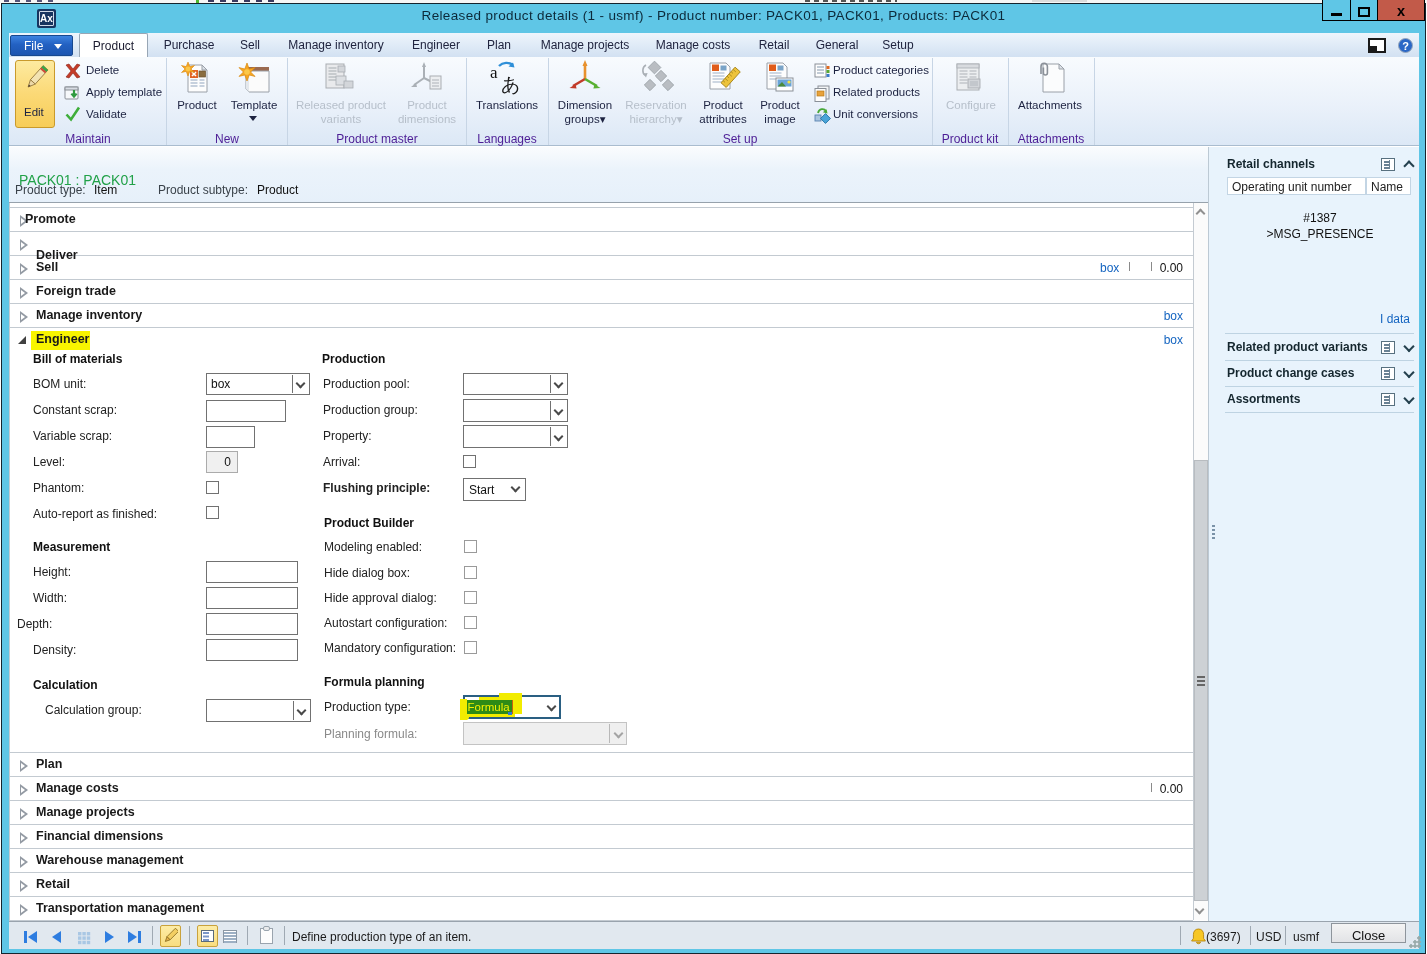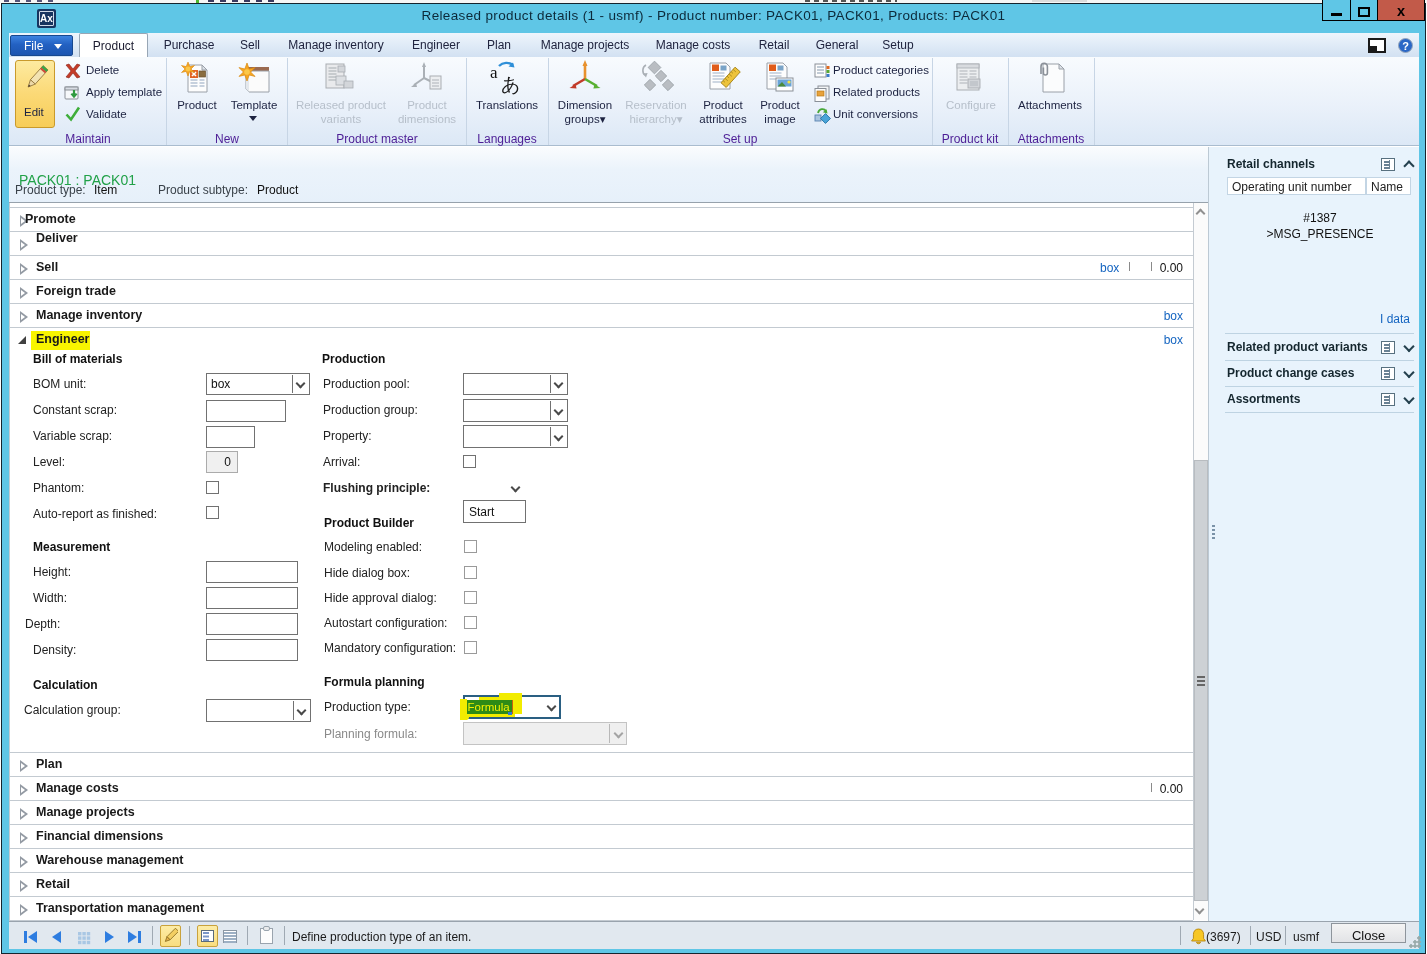--- a/index.html
+++ b/index.html
@@ -374,21 +374,21 @@
   <div class="row-line" style="top:776px;"></div>
   <div class="row-line" style="top:800px;"></div>
   <div class="row-line" style="top:824px;"></div>
   <div class="row-line" style="top:848px;"></div>
   <div class="row-line" style="top:872px;"></div>
   <div class="row-line" style="top:896px;"></div>
   <div class="row-line" style="top:920px;"></div>
   <div class="tri" style="left:20px;top:215px;"></div>
   <div class="sectxt" style="left:25px;top:212px;">Promote</div>
   <div class="tri" style="left:20px;top:239px;"></div>
-  <div class="sectxt" style="left:36px;top:231px;">Deliver</div>
+  <div class="sectxt" style="left:36px;top:248px;">Deliver</div>
   <div class="tri" style="left:20px;top:263px;"></div>
   <div class="sectxt" style="left:36px;top:260px;">Sell</div>
   <div class="abs blue" style="left:1100px;top:261px;font-size:12px;">box</div>
   <div class="abs" style="left:1129px;top:262px;width:1px;height:9px;background:#8a8a8a;"></div>
   <div class="abs" style="left:1151px;top:262px;width:1px;height:9px;background:#8a8a8a;"></div>
   <div class="abs" style="left:1135px;top:261px;width:48px;font-size:12px;color:#111;text-align:right;">0.00</div>
   <div class="tri" style="left:20px;top:287px;"></div>
   <div class="sectxt" style="left:36px;top:284px;">Foreign trade</div>
   <div class="tri" style="left:20px;top:311px;"></div>
   <div class="sectxt" style="left:36px;top:308px;">Manage inventory</div>
@@ -428,47 +428,47 @@
   <div class="inp" style="left:206px;top:451px;width:32px;height:22px;background:#f0f0f0;border-color:#ababab;font-size:12px;color:#111;text-align:right;padding:3px 6px 0 0;">0</div>
   <div class="lbl" style="left:33px;top:481px;">Phantom:</div>
   <div class="cb" style="left:206px;top:481px;"></div>
   <div class="lbl" style="left:33px;top:507px;">Auto-report as finished:</div>
   <div class="cb" style="left:206px;top:506px;"></div>
   <div class="lbl bold" style="left:33px;top:540px;">Measurement</div>
   <div class="lbl" style="left:33px;top:565px;">Height:</div>
   <div class="inp" style="left:206px;top:561px;width:92px;height:22px;"></div>
   <div class="lbl" style="left:33px;top:591px;">Width:</div>
   <div class="inp" style="left:206px;top:587px;width:92px;height:22px;"></div>
-  <div class="lbl" style="left:25px;top:617px;">Depth:</div>
+  <div class="lbl" style="left:17px;top:617px;">Depth:</div>
   <div class="inp" style="left:206px;top:613px;width:92px;height:22px;"></div>
   <div class="lbl" style="left:33px;top:643px;">Density:</div>
   <div class="inp" style="left:206px;top:639px;width:92px;height:22px;"></div>
   <div class="lbl bold" style="left:33px;top:678px;">Calculation</div>
-  <div class="lbl" style="left:24px;top:703px;">Calculation group:</div>
+  <div class="lbl" style="left:45px;top:703px;">Calculation group:</div>
   <div class="inp" style="left:206px;top:699px;width:105px;height:23px;"></div>
   <div class="cdiv" style="left:293px;top:701px;height:19px;"></div>
   <div class="chev" style="left:298px;top:709px;"></div>
 
   <div class="lbl bold" style="left:322px;top:352px;">Production</div>
   <div class="lbl" style="left:323px;top:377px;">Production pool:</div>
   <div class="inp" style="left:463px;top:373px;width:105px;height:22px;"></div>
   <div class="cdiv" style="left:550px;top:375px;height:18px;"></div>
   <div class="chev" style="left:555px;top:382px;"></div>
   <div class="lbl" style="left:323px;top:403px;">Production group:</div>
   <div class="inp" style="left:463px;top:399px;width:105px;height:23px;"></div>
   <div class="cdiv" style="left:550px;top:401px;height:19px;"></div>
   <div class="chev" style="left:555px;top:409px;"></div>
   <div class="lbl" style="left:323px;top:429px;">Property:</div>
   <div class="inp" style="left:463px;top:425px;width:105px;height:23px;"></div>
   <div class="cdiv" style="left:550px;top:427px;height:19px;"></div>
   <div class="chev" style="left:555px;top:435px;"></div>
   <div class="lbl" style="left:323px;top:455px;">Arrival:</div>
   <div class="cb" style="left:463px;top:455px;"></div>
   <div class="lbl" style="left:323px;top:481px;font-weight:bold;">Flushing principle:</div>
-  <div class="inp" style="left:463px;top:500px;width:63px;height:23px;font-size:12px;color:#111;padding:4px 0 0 5px;">Start</div>
+  <div class="inp" style="left:463px;top:478px;width:63px;height:23px;font-size:12px;color:#111;padding:4px 0 0 5px;">Start</div>
   <div class="chev" style="left:512px;top:486px;"></div>
   <div class="lbl bold" style="left:324px;top:516px;">Product Builder</div>
   <div class="lbl" style="left:324px;top:540px;">Modeling enabled:</div>
   <div class="cb" style="left:464px;top:540px;border-color:#9a9a9a;"></div>
   <div class="lbl" style="left:324px;top:566px;">Hide dialog box:</div>
   <div class="cb" style="left:464px;top:566px;border-color:#9a9a9a;"></div>
   <div class="lbl" style="left:324px;top:591px;">Hide approval dialog:</div>
   <div class="cb" style="left:464px;top:591px;border-color:#9a9a9a;"></div>
   <div class="lbl" style="left:324px;top:616px;">Autostart configuration:</div>
   <div class="cb" style="left:464px;top:616px;border-color:#9a9a9a;"></div>

